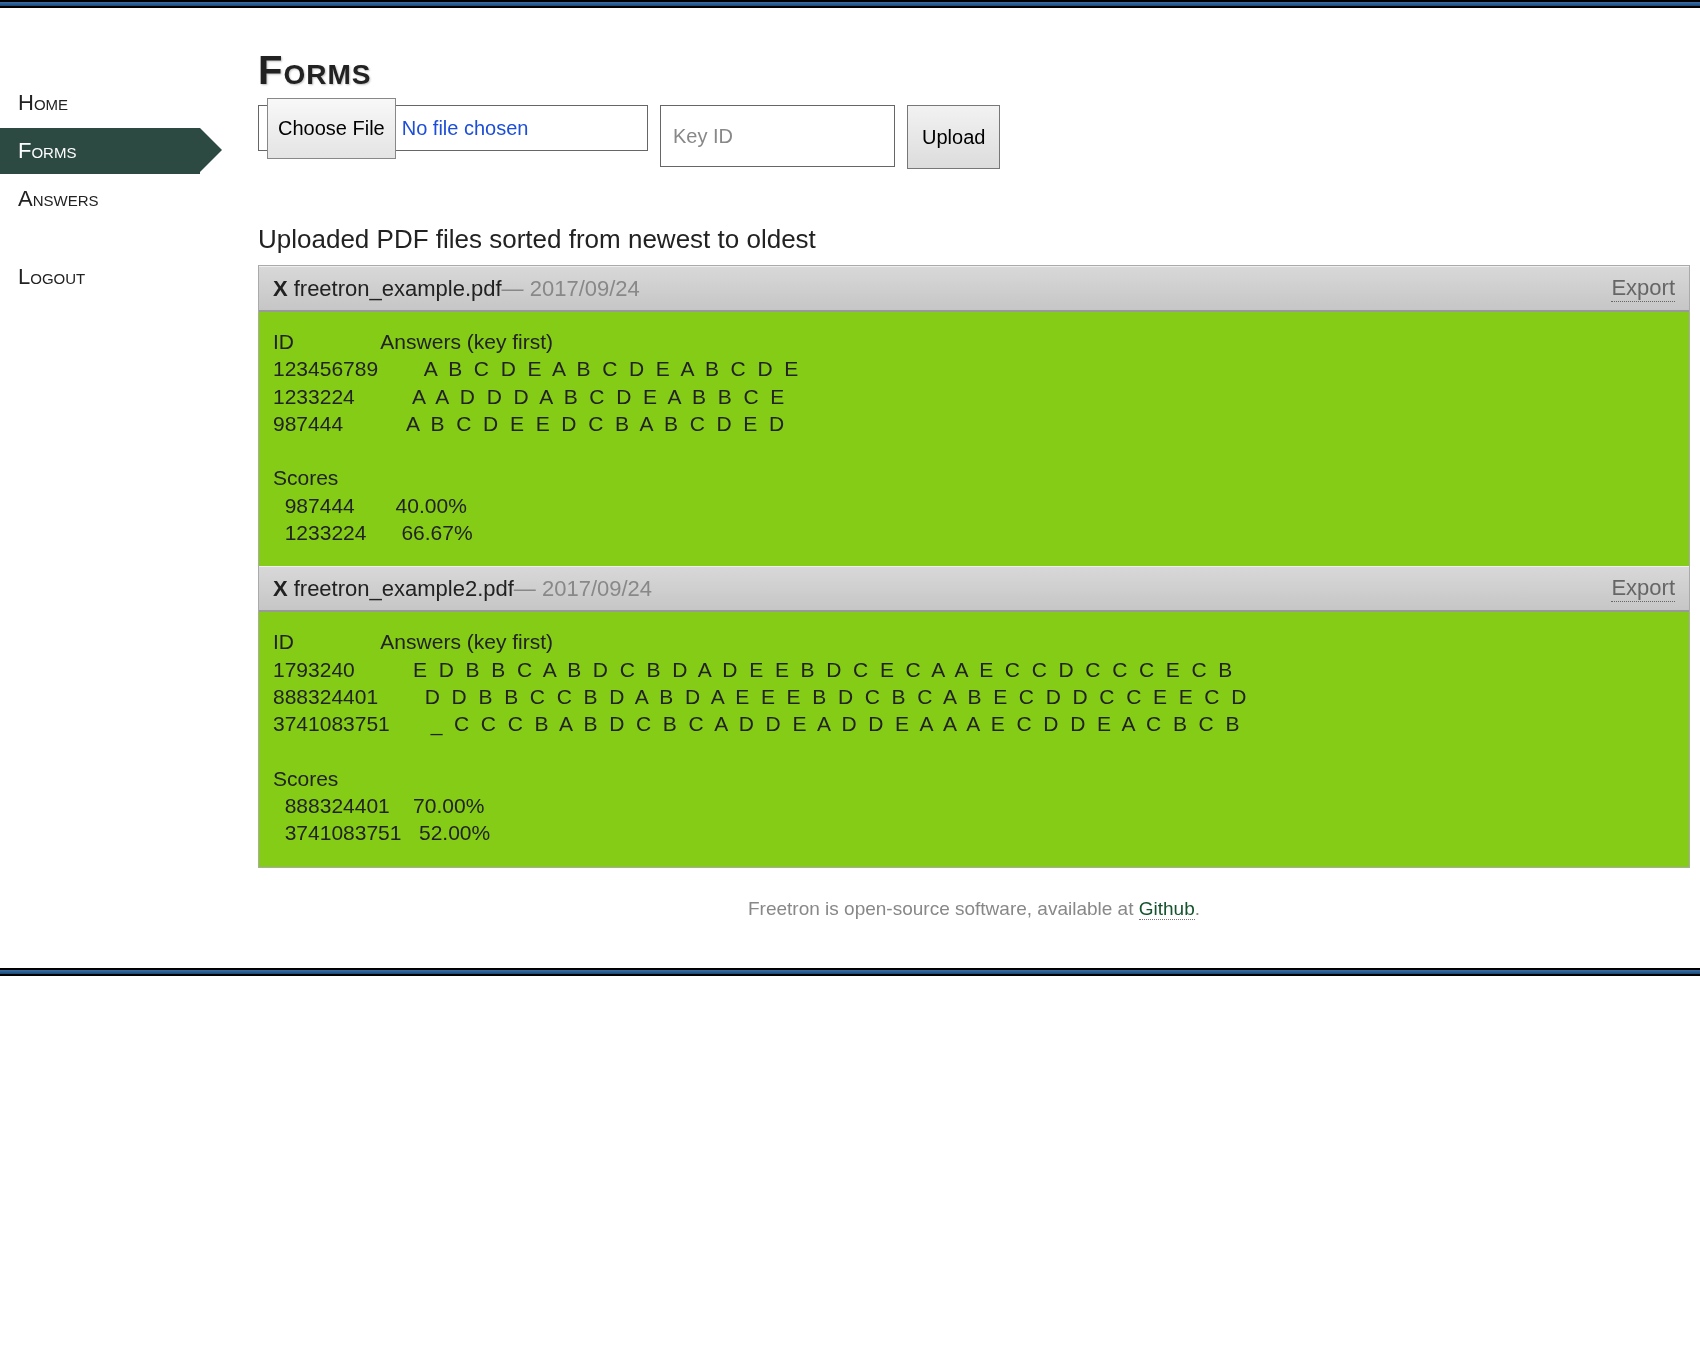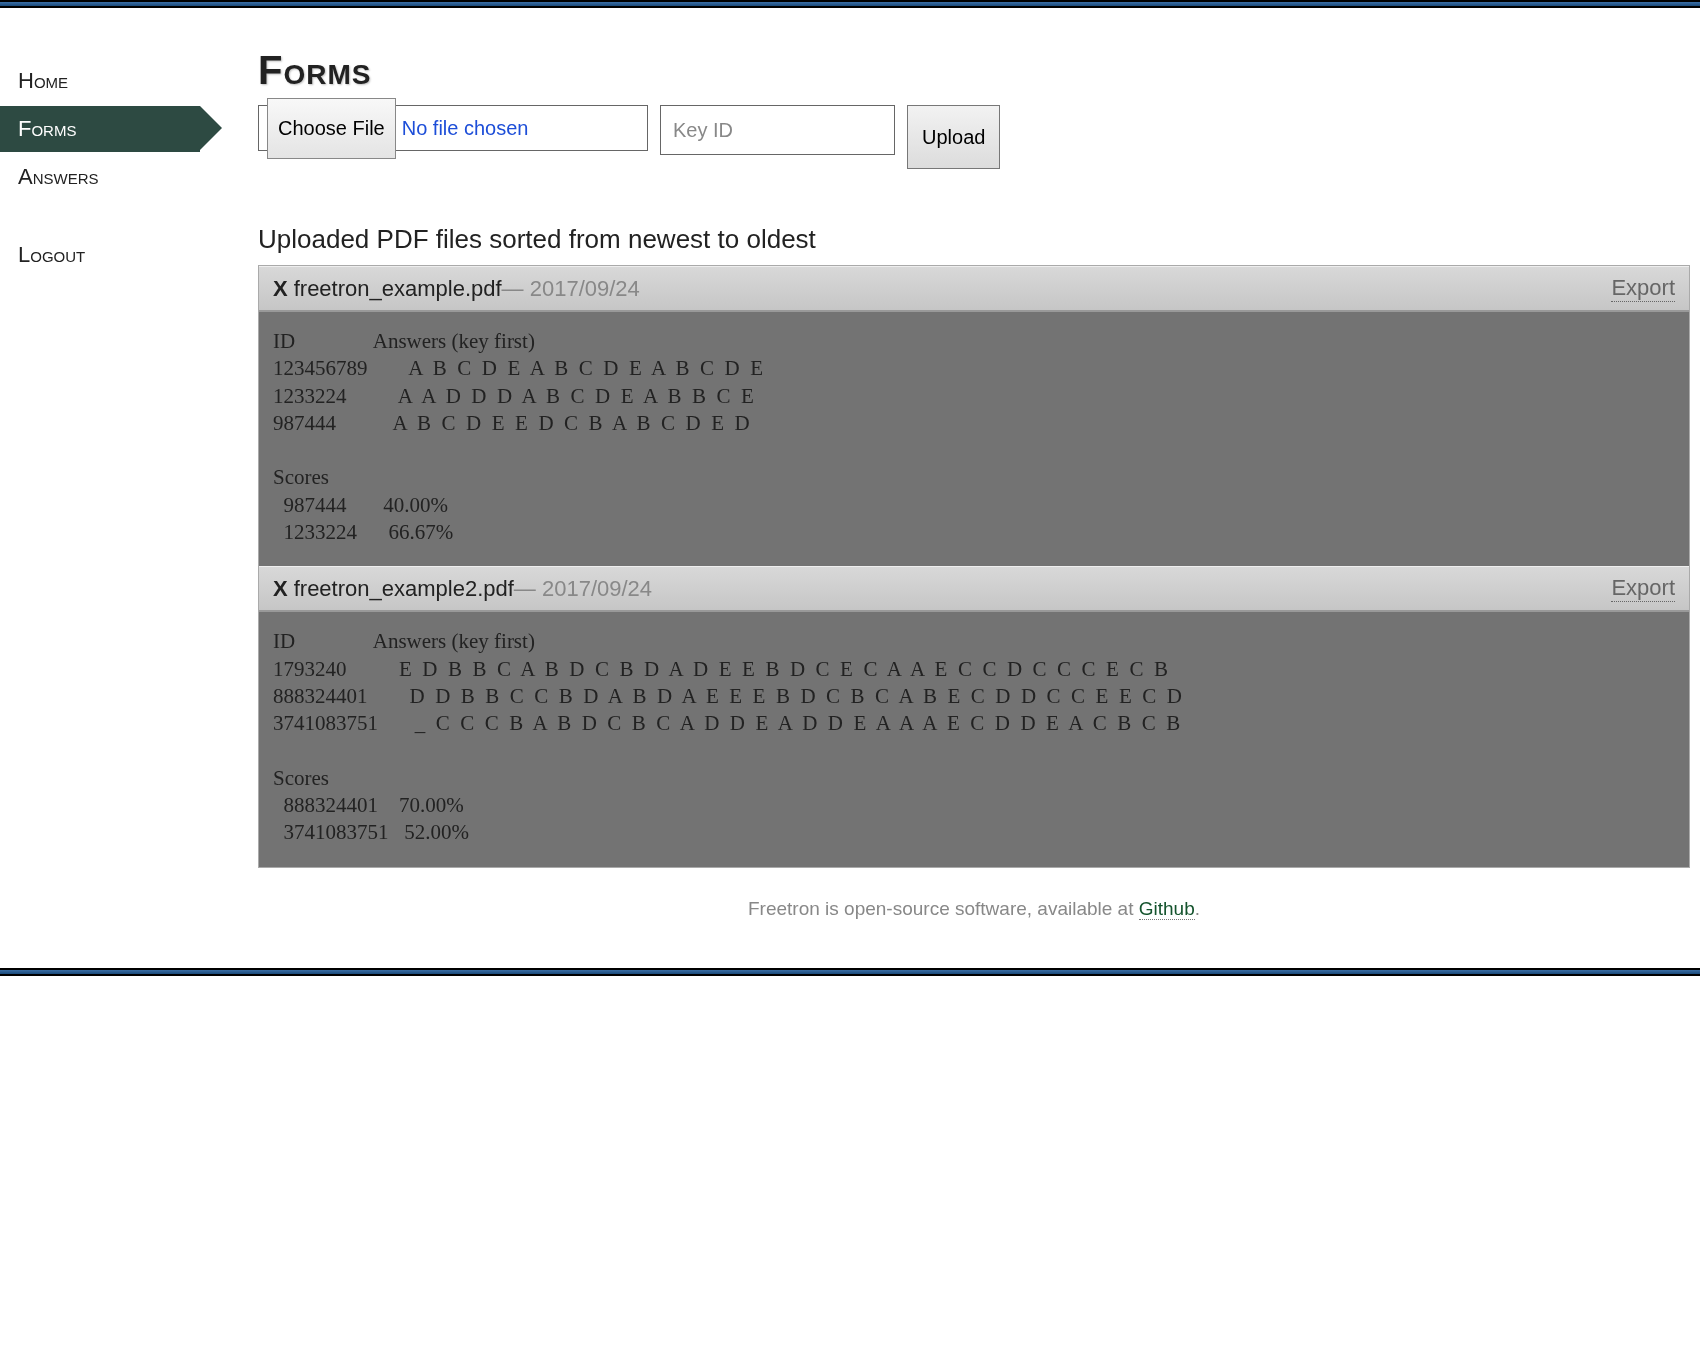--- a/index.html
+++ b/index.html
@@ -19,21 +19,21 @@
   background: linear-gradient(to bottom, #3a6ea5, #1a4a7a);
   border-top: 2px solid #000;
   border-bottom: 2px solid #000;
 }
 .container {
   display: flex;
   min-height: 960px;
 }
 .sidebar {
   width: 200px;
-  padding-top: 50px;
+  padding-top: 72px;
   flex-shrink: 0;
 }
 .sidebar-item {
   display: block;
   padding: 10px 18px;
   font-size: 22px;
   font-variant: small-caps;
   color: #222;
   cursor: pointer;
   margin-bottom: 2px;
@@ -90,21 +90,21 @@
   border: 1px solid #888;
   padding: 18px 10px;
   font-size: 20px;
   cursor: pointer;
 }
 .file-status { color: #1d4ed8; }
 .key-input {
   border: 1px solid #666;
   padding: 6px 12px;
   width: 235px;
-  height: 50px;
+  height: 62px;
   font-size: 20px;
   color: #c2410c;
 }
 .key-input::placeholder { color: #888; }
 .upload-btn {
   background: linear-gradient(to bottom, #f2f2f2, #dcdcdc);
   border: 1px solid #777;
   padding: 6px 14px;
   height: 64px;
   font-size: 20px;
@@ -135,23 +135,23 @@
 }
 .file-name { color: #222; }
 .file-date { color: #888; }
 .export-link {
   margin-left: auto;
   color: #666;
   border-bottom: 1px dotted #666;
   cursor: pointer;
 }
 .file-body {
-  background: #737373;
+  background: #84cc16;
   padding: 16px 14px 20px 14px;
-  font-family: Liberation Serif, serif;
+  font-family: Liberation Sans, sans-serif;
   font-size: 21px;
   line-height: 1.3;
   white-space: pre;
 }
 .footer {
   text-align: center;
   color: #888;
   font-size: 19px;
   padding: 30px 0 18px 0;
 }

